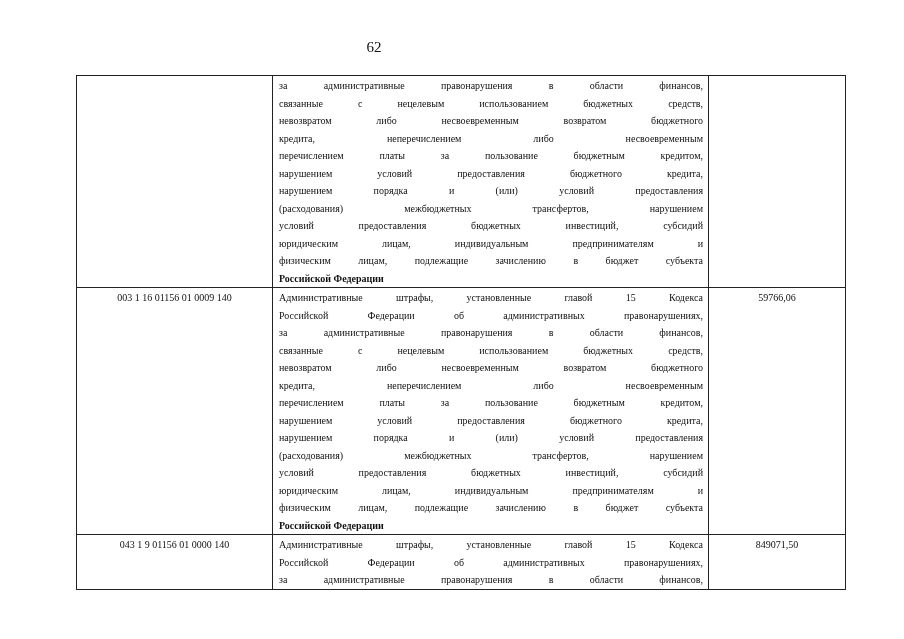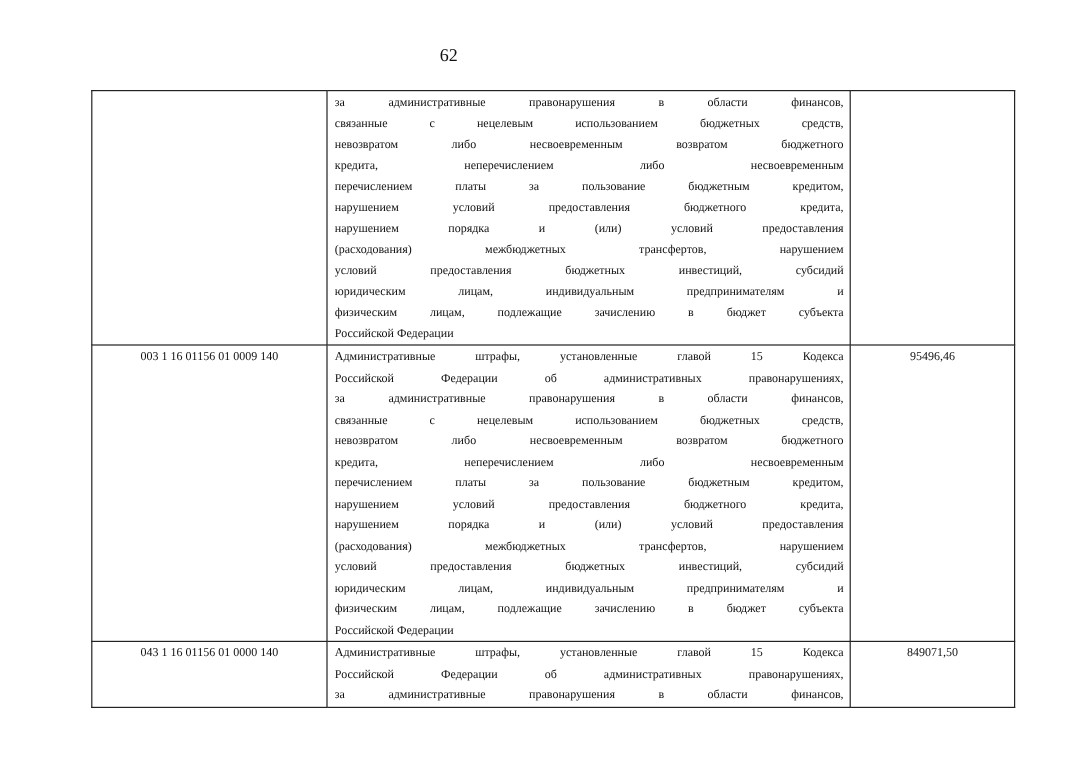--- a/index.html
+++ b/index.html
@@ -10,21 +10,21 @@
   .doc-table { position: absolute; left: 76px; top: 75px; width: 769px;
                border-collapse: collapse; table-layout: fixed; }
   .doc-table td { border: 1.2px solid #222; vertical-align: top; padding: 0;
                   font-size: 10px; line-height: 17.5px; }
   .col-code { width: 196px; }
   .col-desc { width: 436px; }
   .col-sum  { width: 137px; }
   .code-cell { text-align: center; padding-top: 1px !important; }
   .desc-cell { text-align: justify; padding: 1px 5px 0 6px !important; }
   .desc-line { display: block; text-align: justify; text-align-last: justify; white-space: nowrap; height: 17.5px; }
-  .desc-line.last { text-align-last: left; }
+  .desc-line.last { text-align-last: left; font-weight: bold; }
   .sum-cell { text-align: center; padding-top: 1px !important; }
 </style>
 </head>
 <body>
 
 <div class="page-number">62</div>
 
 <table class="doc-table">
   <colgroup>
     <col class="col-code">
@@ -61,24 +61,24 @@
           <span class="desc-line">кредита, неперечислением либо несвоевременным</span>
           <span class="desc-line">перечислением платы за пользование бюджетным кредитом,</span>
           <span class="desc-line">нарушением условий предоставления бюджетного кредита,</span>
           <span class="desc-line">нарушением порядка и (или) условий предоставления</span>
           <span class="desc-line">(расходования) межбюджетных трансфертов, нарушением</span>
           <span class="desc-line">условий предоставления бюджетных инвестиций, субсидий</span>
           <span class="desc-line">юридическим лицам, индивидуальным предпринимателям и</span>
           <span class="desc-line">физическим лицам, подлежащие зачислению в бюджет субъекта</span>
           <span class="desc-line last">Российской Федерации</span>
         </td>
-        <td class="sum-cell">95496,46</td>
+        <td class="sum-cell">59766,06</td>
       </tr>
       <tr>
-        <td class="code-cell">043 1 16 01156 01 0000 140</td>
+        <td class="code-cell">043 1 9 01156 01 0000 140</td>
         <td class="desc-cell">
           <span class="desc-line">Административные штрафы, установленные главой 15 Кодекса</span>
           <span class="desc-line">Российской Федерации об административных правонарушениях,</span>
           <span class="desc-line">за административные правонарушения в области финансов,</span>
         </td>
         <td class="sum-cell">849071,50</td>
       </tr>
     </tbody>
 </table>
 

